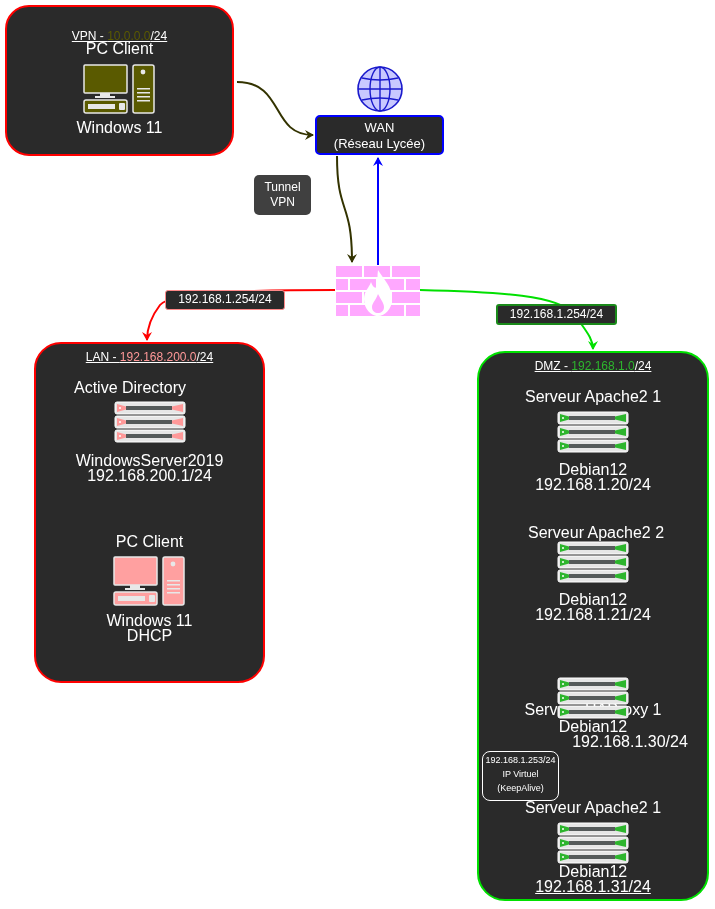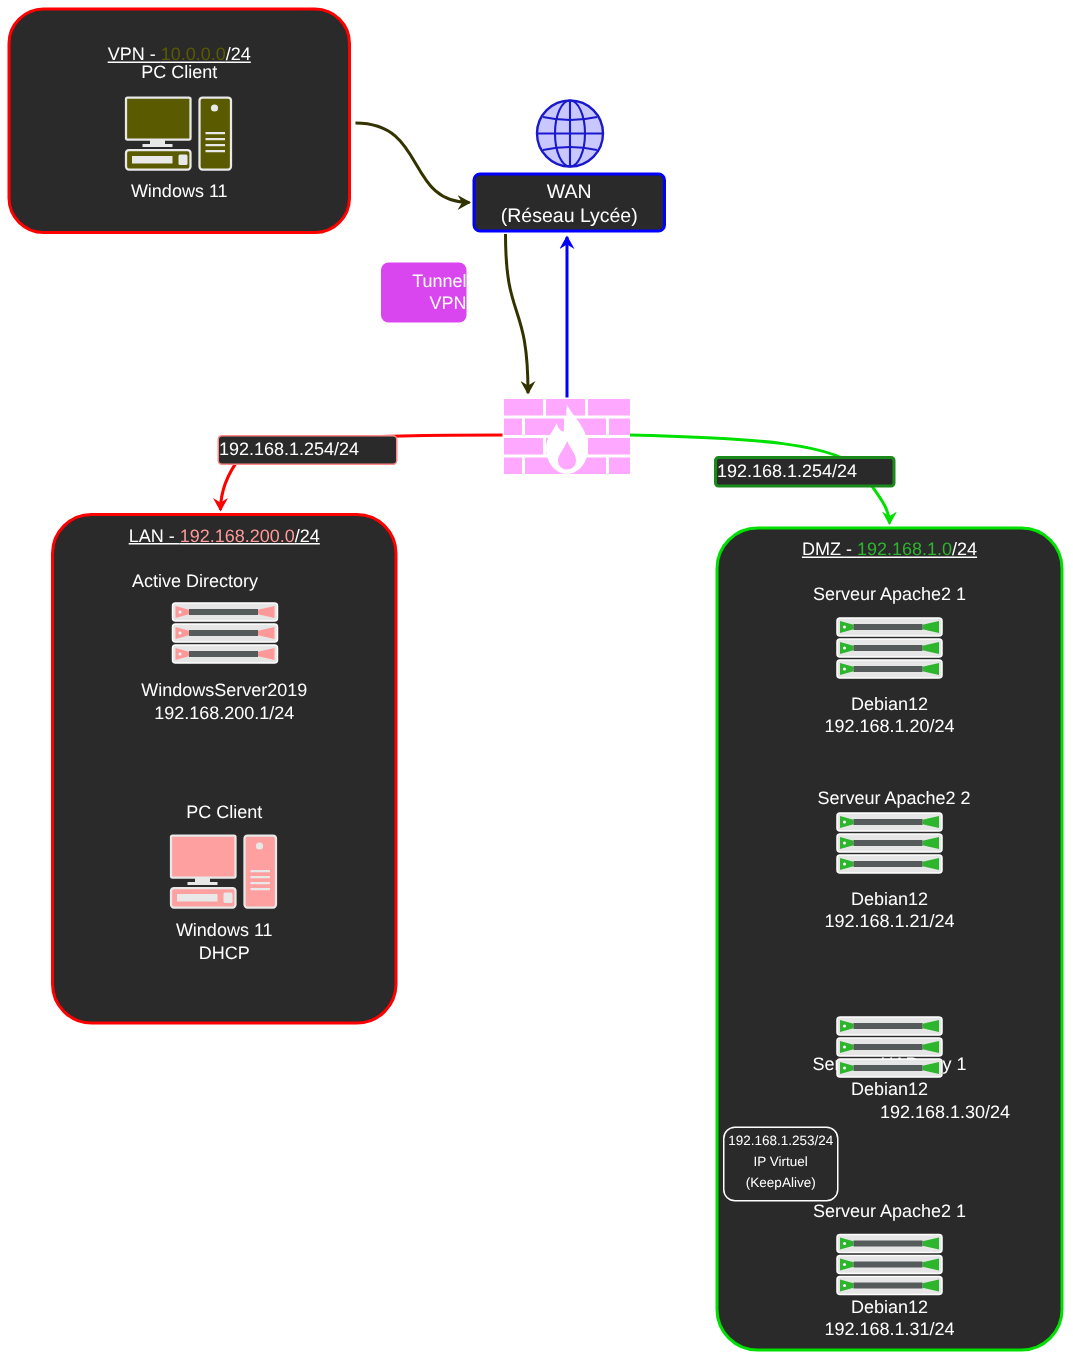--- a/index.html
+++ b/index.html
@@ -3,30 +3,30 @@
 <meta charset="utf-8">
 <style>
   html, body { margin:0; padding:0; background:#ffffff; }
   body { width:715px; height:909px; position:relative; overflow:hidden;
          font-family:"Liberation Sans", sans-serif; color:#ffffff; }
   .zone { position:absolute; background:#2a2a2a; border-radius:24px; box-sizing:border-box; }
   .zone.red { border:2px solid #ff0000; }
   .zone.green { border:2px solid #00e000; }
   .ztitle { position:absolute; left:0; right:0; text-align:center; font-size:12px; font-weight:normal; }
   .ztitle span.u { text-decoration:underline; }
-  .lbl { position:absolute; text-align:center; font-size:12px; line-height:15px; white-space:nowrap; }
+  .lbl { position:absolute; text-align:center; font-size:16px; line-height:15px; white-space:nowrap; }
   .icon { position:absolute; }
   .edge-label { position:absolute; background:#2a2a2a; color:#fff; font-size:12px; border-radius:3px;
-                box-sizing:border-box; text-align:left; line-height:17px; }
+                box-sizing:border-box; text-align:center; line-height:17px;margin-left:20px; }
   #edges { position:absolute; left:0; top:0; }
   .wan-box { position:absolute; left:315px; top:115px; width:129px; height:40px; background:#2a2a2a;
              border:2px solid #0000ff; border-radius:5px; box-sizing:border-box; text-align:center;
              font-size:13px; line-height:16px; padding-top:3px; }
-  .tunnel { position:absolute; left:254px; top:175px; width:57px; height:40px; background:#d946ef;
-            border-radius:5px; font-size:12px; line-height:15px; text-align:right; padding-top:5px; box-sizing:border-box; }
+  .tunnel { position:absolute; left:254px; top:175px; width:57px; height:40px; background:#404040;
+            border-radius:5px; font-size:12px; line-height:15px; text-align:center; padding-top:5px; box-sizing:border-box; }
   .vip { position:absolute; left:482px; top:751px; width:77px; height:50px; background:#2a2a2a;
          border:1px solid #ffffff; border-radius:8px; box-sizing:border-box; font-size:9px; line-height:14px;
          text-align:center; padding-top:1px; }
 </style>
 </head>
 <body>
 
 <svg id="edges" width="715" height="909">
   <defs>
     <marker id="arrDark" markerWidth="10" markerHeight="10" refX="8" refY="5" orient="auto" markerUnits="userSpaceOnUse">
@@ -286,13 +286,13 @@
     </g>
     <g>
       <rect x="1" y="29" width="70" height="12" rx="2" fill="#e6e6e6" stroke="#ffffff" stroke-width="1"></rect>
       <polygon points="3,31 12,33.5 12,36.5 3,39" fill="#2db52d"></polygon>
       <polygon points="69,31 58,33.5 58,36.5 69,39" fill="#2db52d"></polygon>
       <rect x="12" y="33" width="46" height="4" fill="#555a5a"></rect>
       <circle cx="6" cy="35" r="1" fill="#ffffff"></circle>
     </g>
   </svg>
 <div class="lbl" style="left:477px;width:232px;top:864px;">Debian12</div>
-<div class="lbl" style="left:477px;width:232px;top:879px;">192.168.1.31/24</div>
+<div class="lbl" style="left:477px;width:232px;top:879px;text-decoration:underline;">192.168.1.31/24</div>
 
 </body></html>

